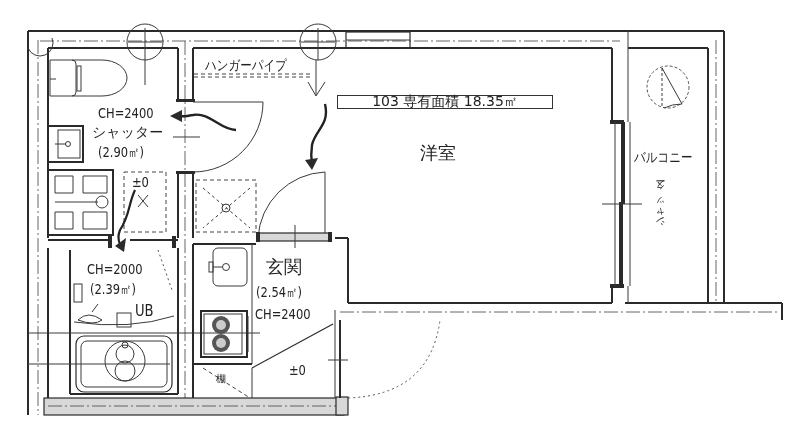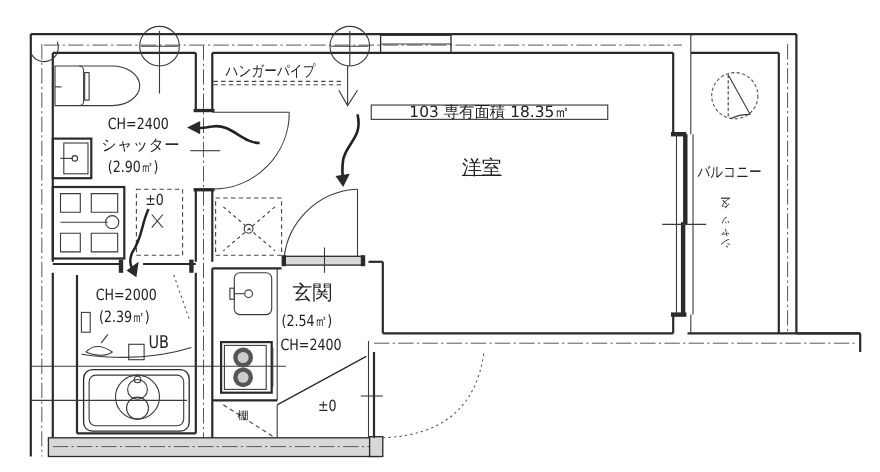--- a/index.html
+++ b/index.html
@@ -213,21 +213,21 @@
 
   <path class="dot" d="M348 398 Q430 395 440 320"></path>
   <line class="thin" x1="328" y1="360" x2="348" y2="360"></line>
 </svg>
 
 <div class="lbl s14 narrow" style="left:205px;top:58px;">ハンガーパイプ</div>
 
 <div class="box-label">
   <span class="s14" style="color:#222;">103 専有面積 18.35㎡</span>
 </div>
-<div class="lbl s18" style="left:420px;top:144px;text-decoration:underline;">洋室</div>
+<div class="lbl s18" style="left:420px;top:144px;">洋室</div>
 
 <div class="lbl s14 narrow" style="left:98px;top:106px;">CH=2400</div>
 <div class="lbl s14" style="left:92px;top:125px;">シャッター</div>
 <div class="lbl s14 narrow" style="left:98px;top:145px;">(2.90㎡)</div>
 <div class="lbl s14 narrow" style="left:132px;top:175px;">±0</div>
 
 <div class="lbl s14 narrow" style="left:87px;top:262px;">CH=2000</div>
 <div class="lbl s14 narrow" style="left:90px;top:282px;">(2.39㎡)</div>
 <div class="lbl s16 narrow" style="left:135px;top:303px;">UB</div>
 

